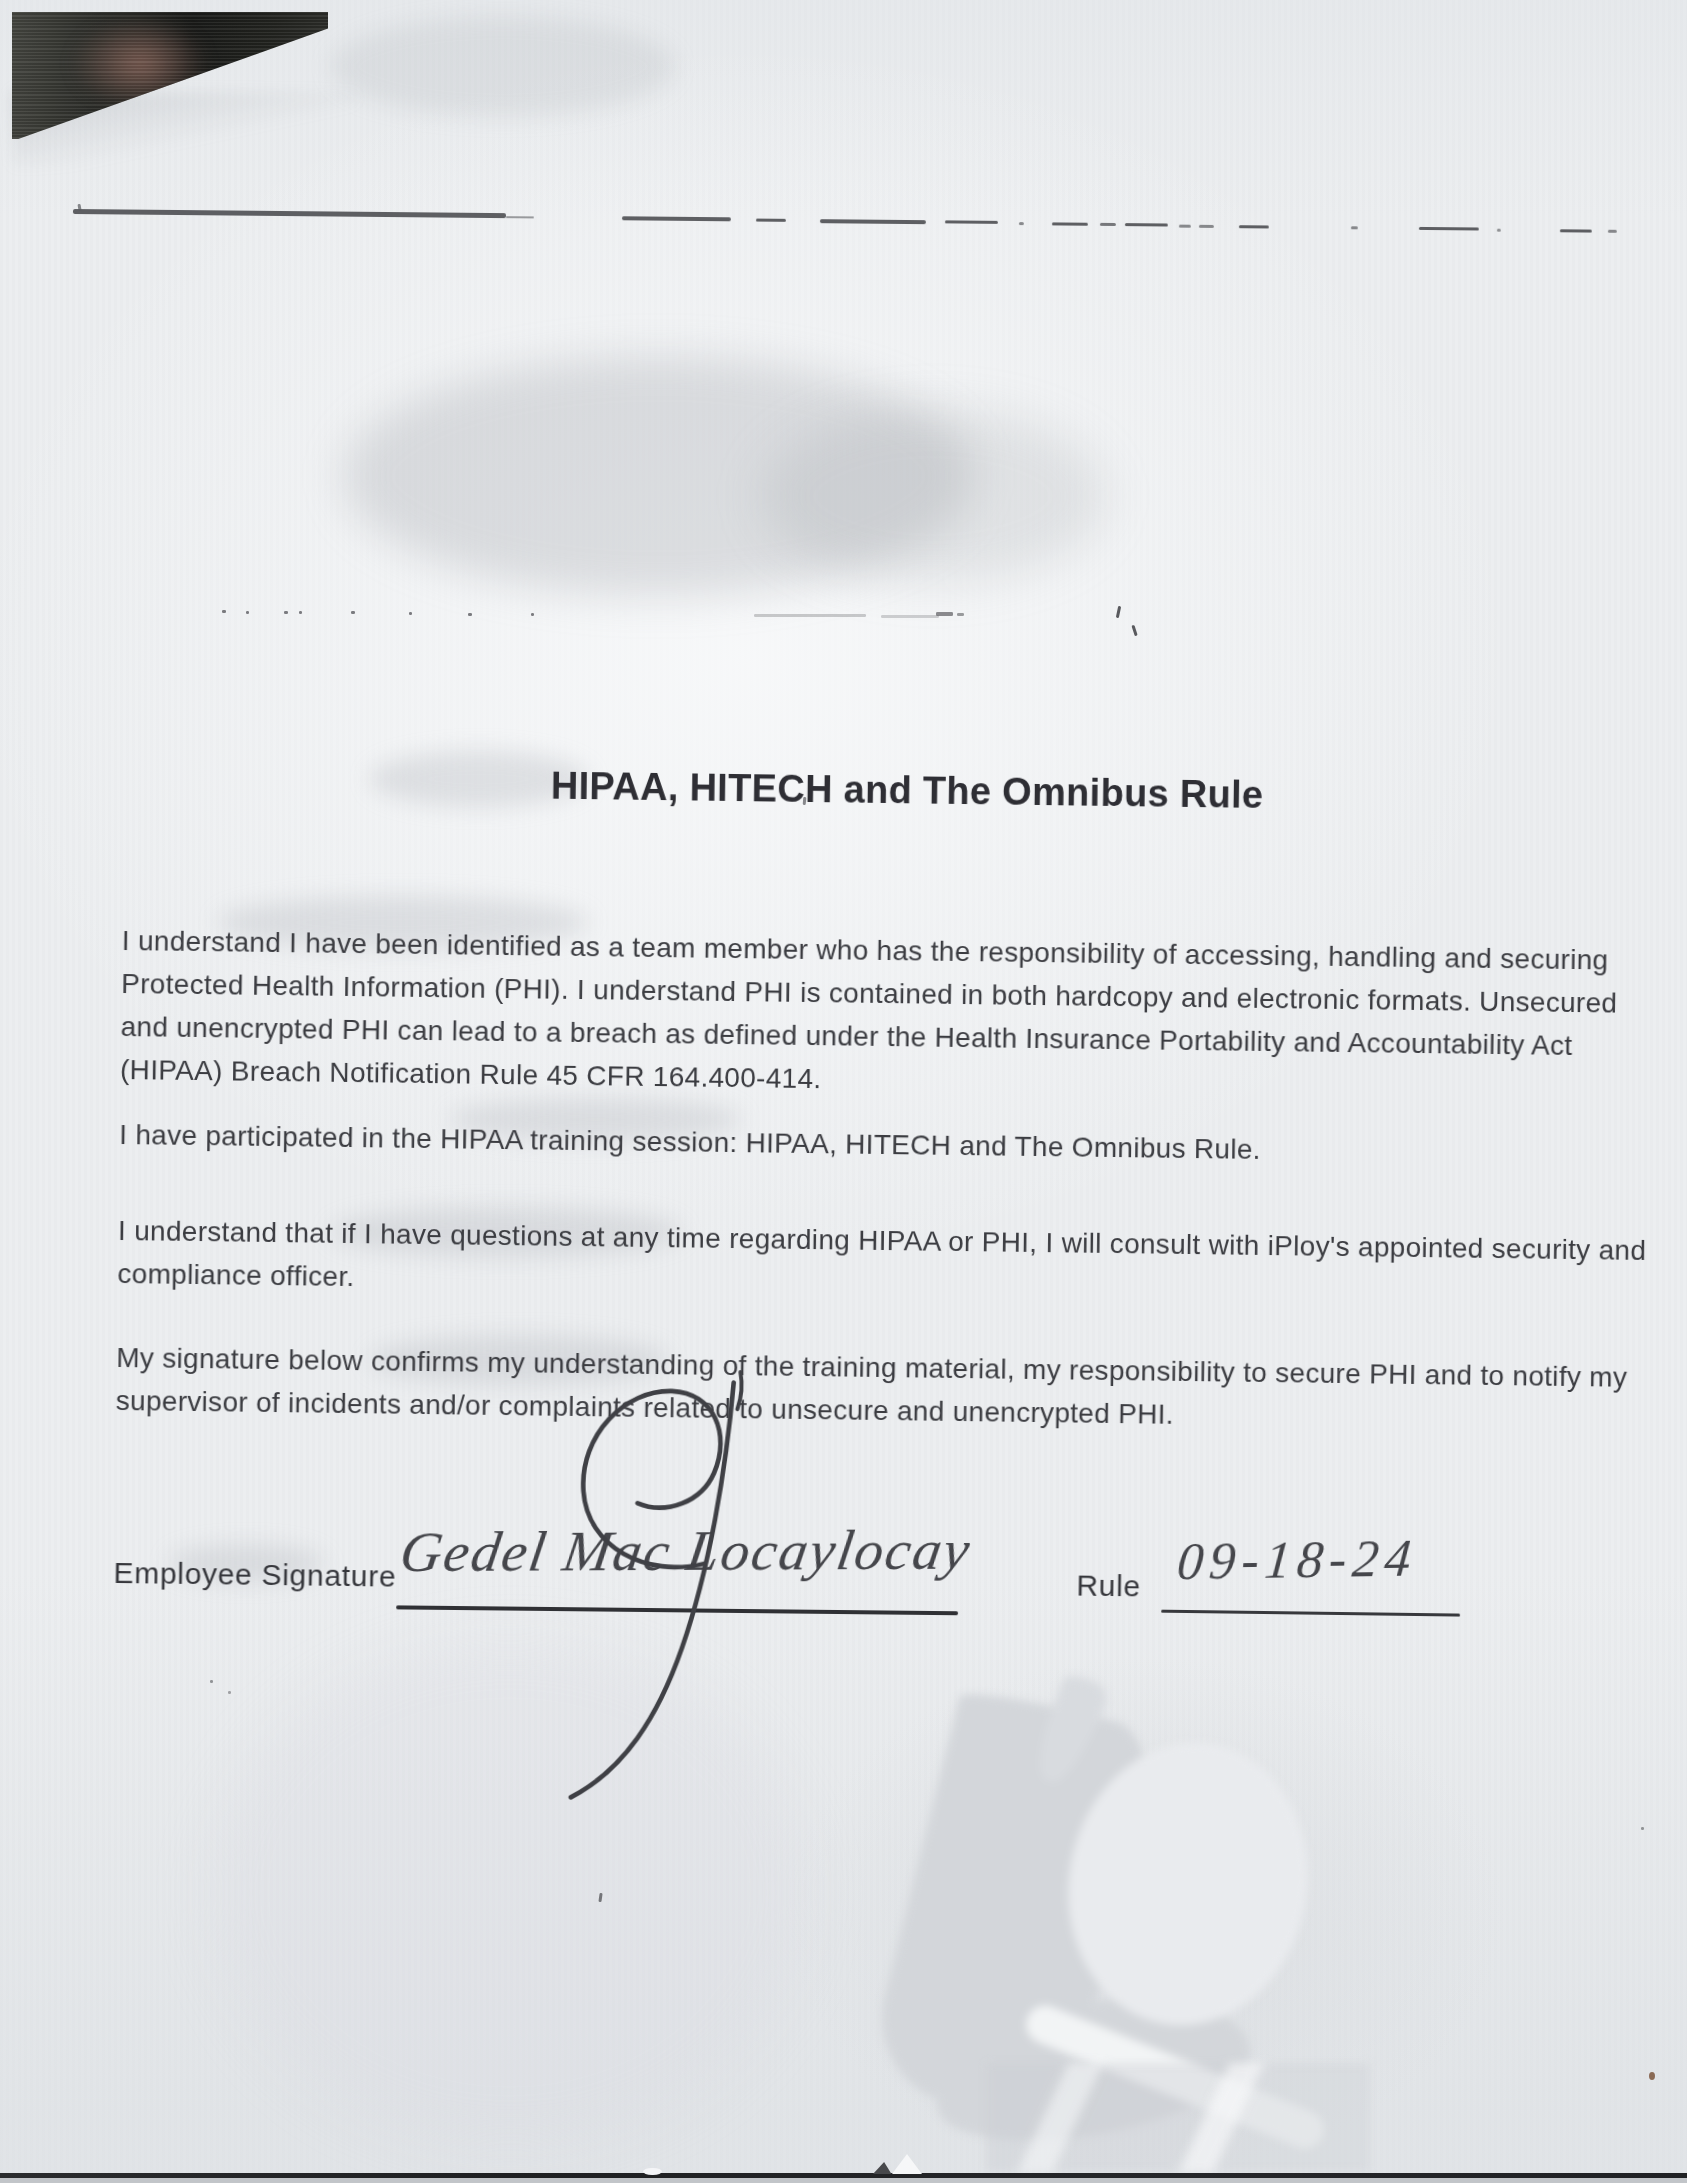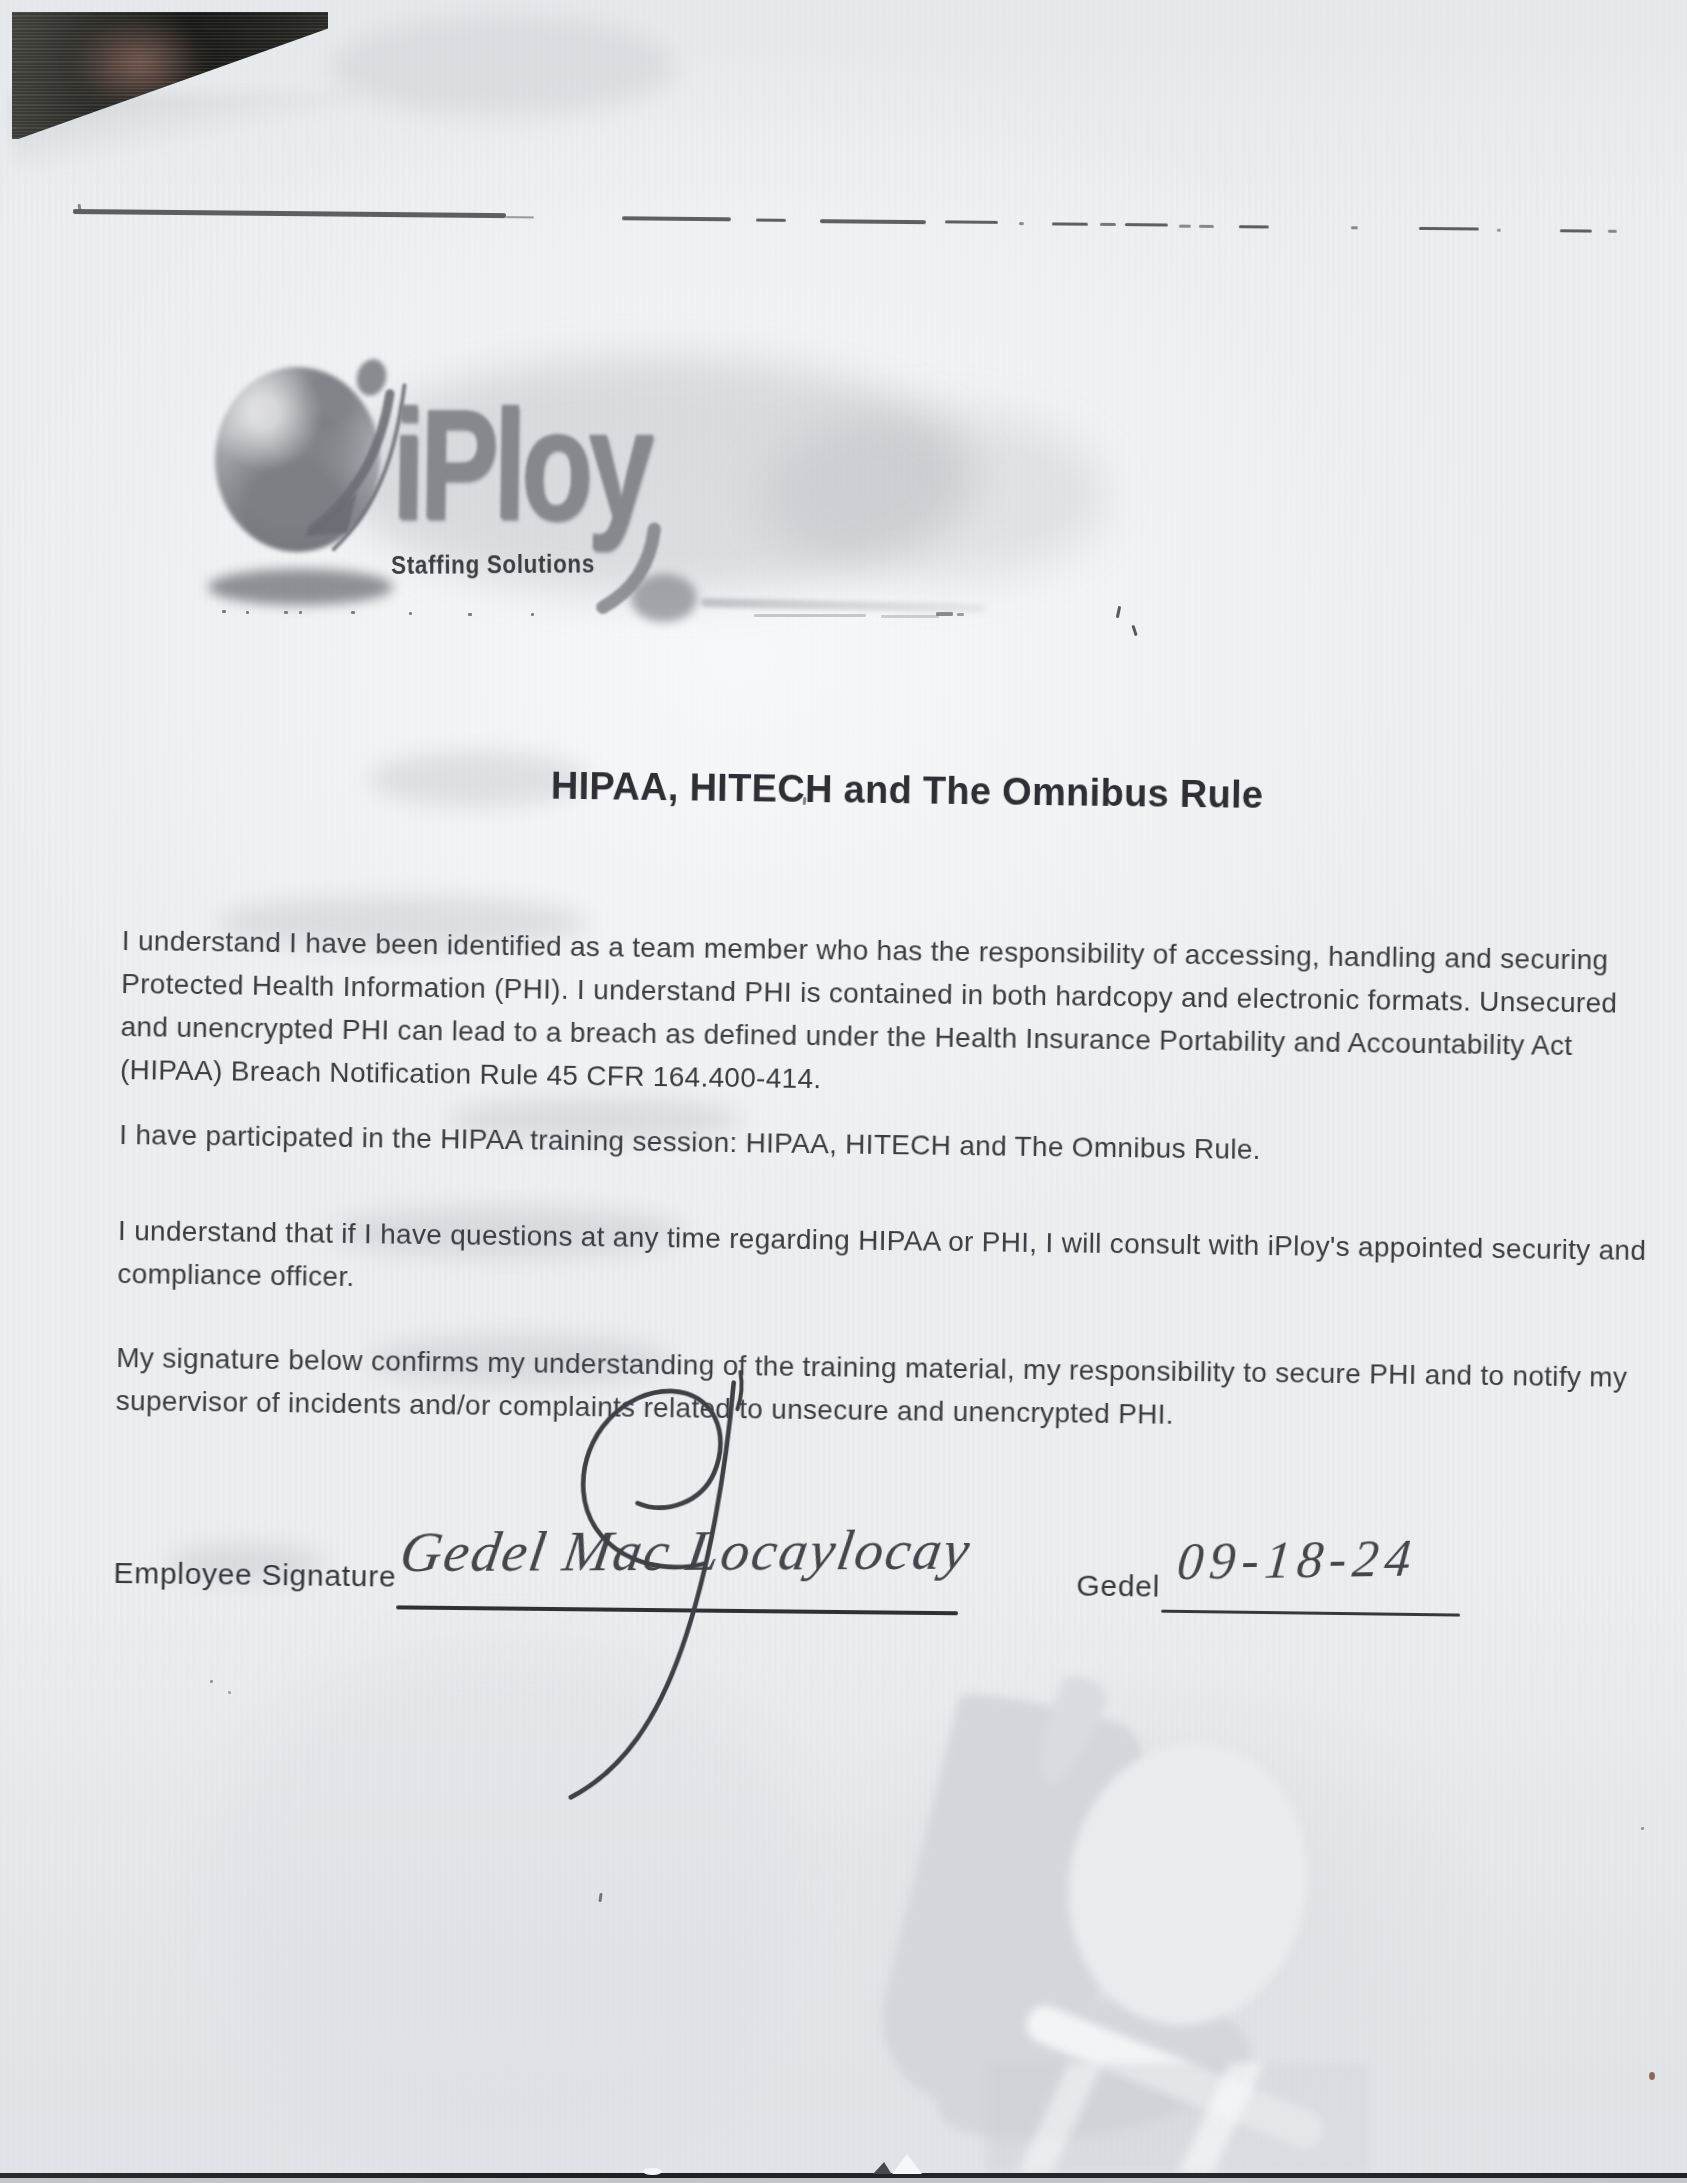--- a/index.html
+++ b/index.html
@@ -175,37 +175,20 @@
     <div class="rseg" style="left:1179px;top:214px;width:12px;height:2.6px;opacity:.6;"></div>
     <div class="rseg" style="left:1199px;top:214px;width:14.6px;height:2.6px;opacity:.6;"></div>
     <div class="rseg" style="left:1239px;top:214px;width:30px;height:3.3px;"></div>
     <div class="rseg" style="left:1351px;top:214px;width:6.6px;height:2.6px;opacity:.6;"></div>
     <div class="rseg" style="left:1419px;top:214px;width:60px;height:3.3px;"></div>
     <div class="rseg" style="left:1497px;top:215px;width:4px;height:2.6px;opacity:.55;"></div>
     <div class="rseg" style="left:1560px;top:215px;width:32px;height:3.3px;"></div>
     <div class="rseg" style="left:1608px;top:215px;width:9.3px;height:2.6px;opacity:.6;"></div>
   </div>
 
-  <div class="abs logo">
-    <div class="abs globe"></div>
-    <div class="abs globe-base"></div>
-    <div class="abs globe-dot"></div>
-    <svg class="abs logo-svg" viewBox="0 0 780 460">
-      <g fill="none" stroke="#6e6f75" stroke-linecap="round" filter="blur(2px)" opacity="0.9">
-        <path d="M 290 95 C 278 170, 250 240, 172 300" stroke-width="14"></path>
-        <path d="M 312 82 C 300 175, 278 260, 205 330" stroke-width="6"></path>
-        <path d="M 690 300 C 683 360, 652 396, 612 418" stroke-width="20" opacity="0.8"></path>
-      </g>
-      <path d="M 160 310 L 240 245 L 225 305 Z" fill="#6a6b71" opacity="0.8" filter="blur(1.5px)"></path>
-    </svg>
-    <div class="abs brand">iPloy</div>
-    <div class="abs tagline">Staffing Solutions</div>
-    <div class="abs y-blob"></div>
-    <div class="abs y-wisp"></div>
-  </div>
 
   <div class="abs dotrow">
     <div class="d" style="left:222px;top:610px;width:4px;height:3.3px;"></div>
     <div class="d" style="left:246px;top:611px;width:3.3px;height:2.6px;"></div>
     <div class="d" style="left:284px;top:611px;width:4px;height:3.3px;"></div>
     <div class="d" style="left:299px;top:611px;width:3.3px;height:2.6px;"></div>
     <div class="d" style="left:351px;top:611px;width:4px;height:3.3px;"></div>
     <div class="d" style="left:409px;top:612px;width:3.3px;height:3.3px;"></div>
     <div class="d" style="left:468px;top:613px;width:4px;height:3.3px;"></div>
     <div class="d" style="left:531px;top:613px;width:3.3px;height:3.3px;"></div>
@@ -229,21 +212,21 @@
     <div class="bline" style="top:1215px;">I understand that if I have questions at any time regarding HIPAA or PHI, I will consult with iPloy's appointed security and</div>
     <div class="bline" style="top:1258px;">compliance officer.</div>
 
     <div class="bline" style="top:1342px;">My signature below confirms my understanding of the training material, my responsibility to secure PHI and to notify my</div>
     <div class="bline" style="top:1385px;">supervisor of incidents and/or complaints related to unsecure and unencrypted PHI.</div>
 
     <div class="lab" style="left:122px;top:1556px;">Employee Signature</div>
     <div class="abs sig-line"></div>
     <div class="hand hand-name">Gedel Mac Locaylocay</div>
 
-    <div class="lab" style="left:1085px;top:1556px;">Gedel</div>
+    <div class="lab" style="left:1085px;top:1556px;">Rule</div>
     <div class="abs date-line"></div>
     <div class="hand hand-date">09-18-24</div>
 
     <svg class="abs flourish" viewBox="0 0 2550 3300">
       <g fill="none" stroke="#3f4045" stroke-width="7" stroke-linecap="round">
         <path d="M 1078 2352 C 990 2375, 900 2330, 893 2245 C 886 2160, 955 2090, 1025 2092 C 1088 2094, 1115 2155, 1090 2215 C 1072 2258, 1020 2280, 975 2262"></path>
         <path d="M 1118 2078 C 1108 2210, 1085 2360, 1045 2480 C 1010 2585, 960 2665, 880 2708"></path>
         <path d="M 1128 2062 C 1132 2082, 1130 2100, 1124 2118" stroke-width="6"></path>
       </g>
     </svg>

